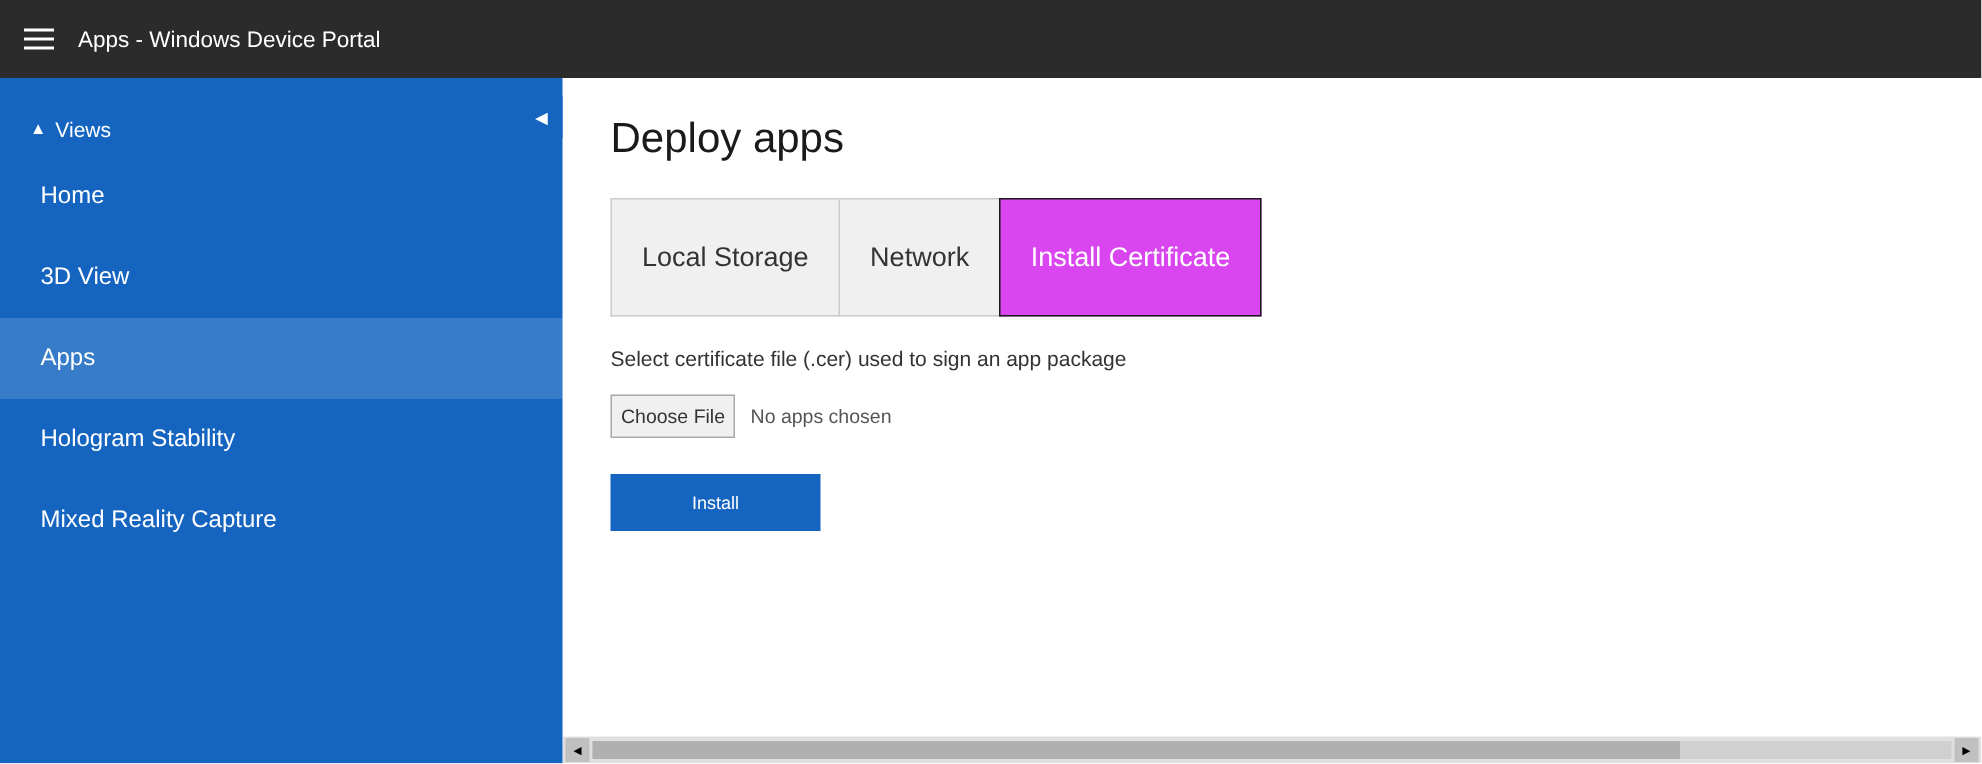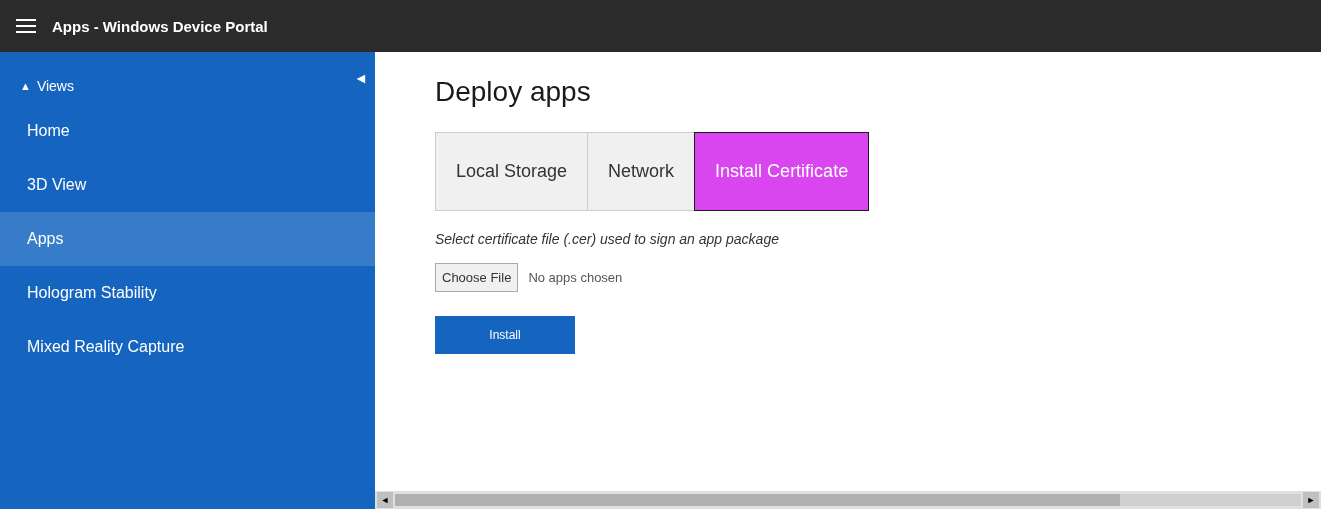--- a/index.html
+++ b/index.html
@@ -16,21 +16,21 @@
       gap: 16px;
       flex-shrink: 0;
     }
     #topbar .hamburger {
       display: flex; flex-direction: column; gap: 4px; cursor: pointer;
     }
     #topbar .hamburger span {
       display: block; width: 20px; height: 2px; background: #fff;
     }
     #topbar .title {
-      font-size: 15px; font-weight: 700; color: #fff;
+      font-size: 15px; font-weight: 400; color: #fff;
     }
 
     
     #main {
       display: flex;
       flex: 1;
       overflow: hidden;
     }
 
     
@@ -88,21 +88,20 @@
       flex: 1;
       background: #fff;
       display: flex;
       flex-direction: column;
       overflow: hidden;
     }
     #content-inner {
       flex: 1;
       padding: 24px 32px;
       overflow-y: auto;
-      margin-left: 28px;
     }
     .page-title {
       font-size: 28px;
       font-weight: 300;
       color: #1a1a1a;
       margin-bottom: 24px;
     }
 
     
     .tabs {
@@ -128,21 +127,20 @@
     }
     .tab-btn:first-child {
       border-radius: 0;
     }
 
     
     .cert-description {
       font-size: 14px;
       color: #333;
       margin-bottom: 16px;
-      font-style: italic;
     }
     .file-chooser-row {
       display: flex;
       align-items: center;
       gap: 10px;
       margin-bottom: 24px;
     }
     .choose-file-btn {
       padding: 6px 6px;
       font-size: 13px;

